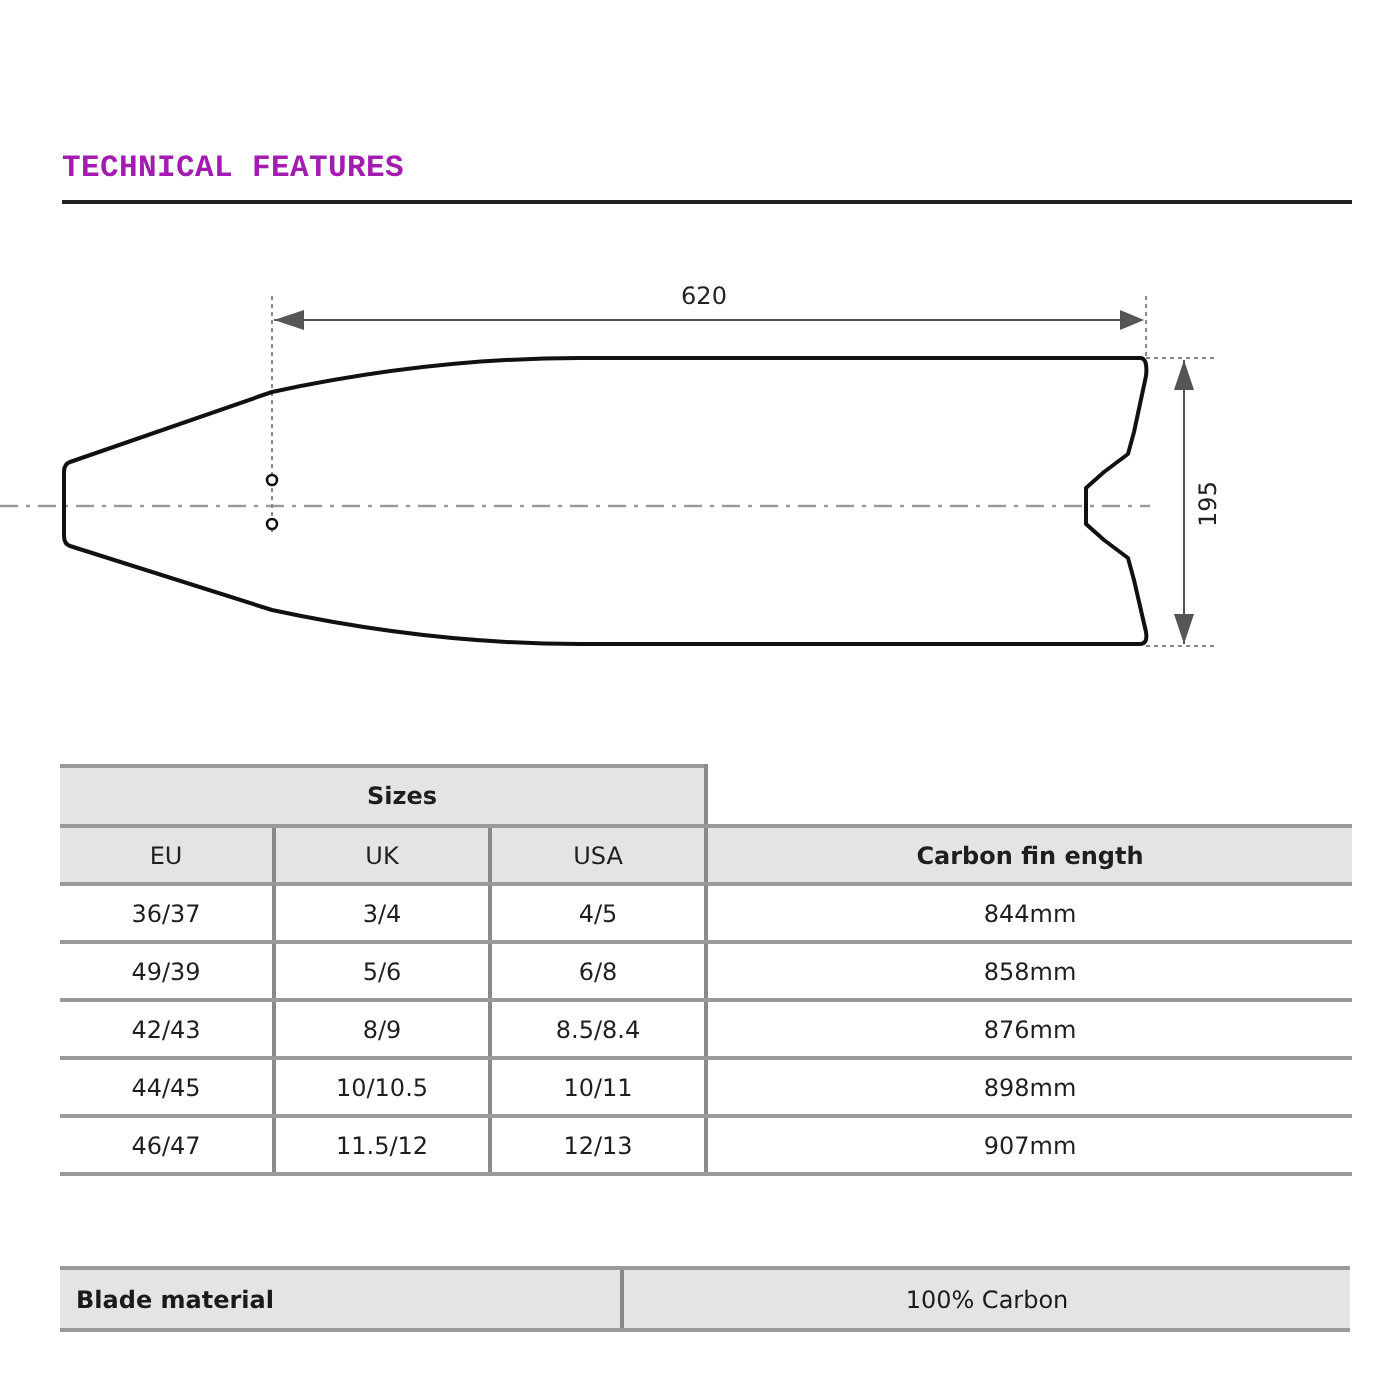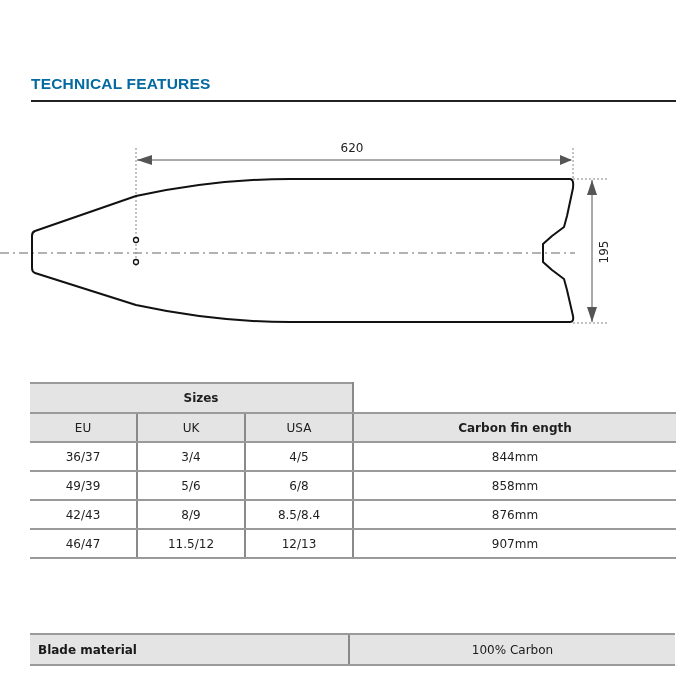--- a/index.html
+++ b/index.html
@@ -1,40 +1,40 @@
 <!DOCTYPE html>
 <html><head>
   <meta charset="utf-8">
   <style>
     html, body { margin: 0; padding: 0; background: #ffffff; }
     body { width: 700px; height: 700px; position: relative; overflow: hidden;
            font-family: "DejaVu Sans", sans-serif; color: #1a1a1a; }
     .title { position: absolute; left: 31px; top: 75px; font-size: 15.5px; font-weight: bold;
-             letter-spacing: 0.2px; color: #0369a1; font-family: Liberation Sans, sans-serif; }
+             letter-spacing: 0.2px; color: #a21caf; font-family: Liberation Mono, monospace; }
     .title-rule { position: absolute; left: 31px; top: 100px; width: 645px; height: 2px; background: #222; }
     svg.drawing { position: absolute; left: 0; top: 130px; }
     .dim-label { font-family: "DejaVu Sans", sans-serif; font-size: 12px; fill: #222; }
 
     table.sizes { position: absolute; left: 30px; top: 382px; border-collapse: collapse;
                   font-size: 12px; color: #1e1e1e; }
     table.sizes td { text-align: center; padding: 0; height: 27px; border-bottom: 2px solid #9a9a9a; }
     table.sizes td.div-r { border-right: 2px solid #8a8a8a; }
     table.sizes .hdr { background: #e4e4e4; }
     table.sizes .bold { font-weight: bold; }
     table.sizes tr.top td.sz { border-top: 2px solid #9a9a9a; height: 28px; padding-left: 20px; }
     table.sizes tr.top td.blank { border-bottom: 2px solid #9a9a9a; background: #fff; }
     table.sizes td.col-eu { width: 106px; }
     table.sizes td.col-uk { width: 106px; }
     table.sizes td.col-usa { width: 106px; }
     table.sizes td.col-len { width: 322px; }
 
     .material { position: absolute; left: 30px; top: 633px; width: 645px; height: 29px;
                 background: #e4e4e4; border-top: 2px solid #9a9a9a; border-bottom: 2px solid #9a9a9a;
                 display: flex; font-size: 12px; }
-    .material .lbl { width: 320px; border-right: 2px solid #8a8a8a; font-weight: bold;
+    .material .lbl { width: 282px; border-right: 2px solid #8a8a8a; font-weight: bold;
                      display: flex; align-items: center; padding-left: 8px; box-sizing: border-box; }
     .material .val { flex: 1; display: flex; align-items: center; justify-content: center; }
   </style>
 </head>
 <body>
 
 <div class="title">TECHNICAL FEATURES</div>
 <div class="title-rule"></div>
 
 <svg class="drawing" width="700" height="215" viewBox="0 130 700 215" xmlns="http://www.w3.org/2000/svg">
@@ -95,20 +95,26 @@
     <td class="div-r">6/8</td>
     <td>858mm</td>
   </tr>
   <tr>
     <td class="div-r">42/43</td>
     <td class="div-r">8/9</td>
     <td class="div-r">8.5/8.4</td>
     <td>876mm</td>
   </tr>
   <tr>
+    <td class="div-r">44/45</td>
+    <td class="div-r">10/10.5</td>
+    <td class="div-r">10/11</td>
+    <td>898mm</td>
+  </tr>
+  <tr>
     <td class="div-r">46/47</td>
     <td class="div-r">11.5/12</td>
     <td class="div-r">12/13</td>
     <td>907mm</td>
   </tr>
 </tbody>
   </table>
 
 <div class="material">
   <div class="lbl">Blade material</div>

